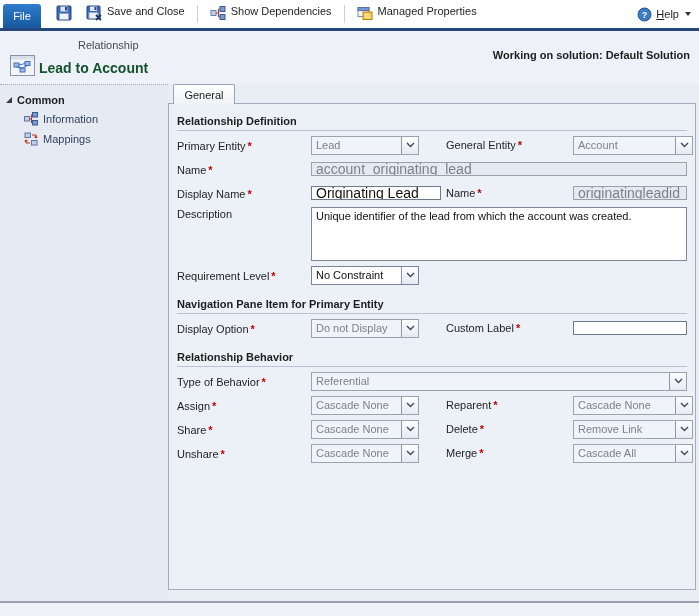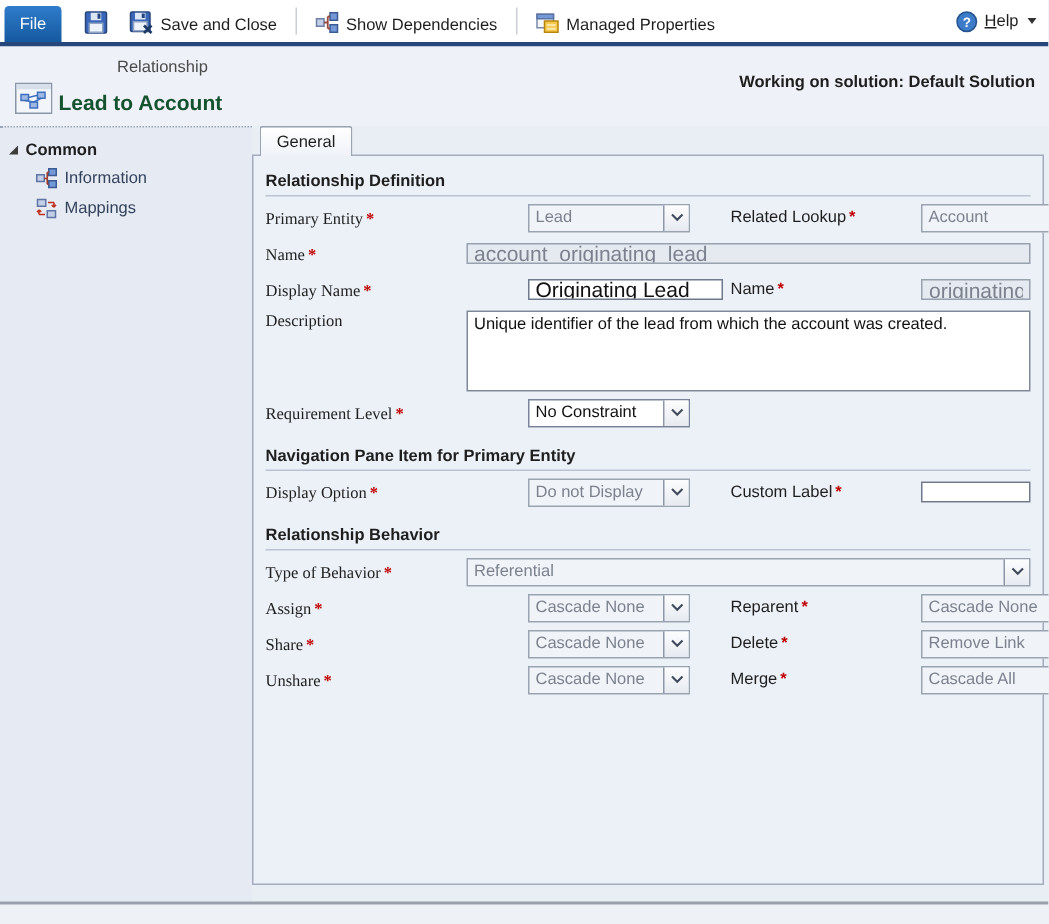--- a/index.html
+++ b/index.html
@@ -3,21 +3,21 @@
 <meta charset="utf-8">
 <style>
   * { margin:0; padding:0; box-sizing:border-box; }
   html,body { width:699px; height:616px; }
   body { position:relative; font-family:"Liberation Sans", sans-serif; font-size:11px; color:#1e1e1e; background:#eef1f6; overflow:hidden; }
 
   
   .toolbar { position:absolute; left:0; top:0; width:699px; height:28px; background:#ffffff; display:flex; align-items:center; }
   .toolbar-line { position:absolute; left:0; top:28px; width:699px; height:3px; background:#25477b; }
   .file-tab { align-self:flex-end; width:38px; height:24px; margin-left:3px; background:linear-gradient(#2f7ccb,#15599f); color:#fff; display:flex; align-items:center; justify-content:center; border-radius:3px 3px 0 0; cursor:default; }
-  .tb-btn { display:flex; align-items:flex-end; gap:5px; padding:3px 7px; height:24px; cursor:default; }
+  .tb-btn { display:flex; align-items:flex-start; gap:5px; padding:3px 7px; height:24px; cursor:default; }
   .tb-sep { width:1px; height:18px; background:#c9ced8; margin:0 5px; }
   .tb-help { margin-left:auto; margin-right:8px; display:flex; align-items:center; gap:4px; }
   .tb-help .h-under { text-decoration:underline; }
   .caret { width:0; height:0; border-left:3px solid transparent; border-right:3px solid transparent; border-top:4px solid #333; margin-left:2px; }
   .icon { display:inline-block; line-height:0; }
 
   
   .header { position:absolute; left:0; top:31px; width:699px; height:72px; background:#eef1f7; }
   .rel-icon { position:absolute; left:10px; top:24px; }
   .entity-type { position:absolute; left:39px; top:8px; color:#4a4a4a;margin-left:39px; }
@@ -33,22 +33,22 @@
   
   .main-bg { position:absolute; left:168px; top:84px; width:531px; height:517px; background:#e9edf4; }
   .bottom-line { position:absolute; left:0; top:601px; width:699px; height:2px; background:#99a0ac; }
   .tab { position:absolute; left:173px; top:84px; width:62px; height:20px; background:linear-gradient(#ffffff,#eff2f8); border:1px solid #9aa3b2; border-bottom:none; border-radius:2px 2px 0 0; z-index:3; display:flex; align-items:center; justify-content:center; cursor:default; }
   .panel { position:absolute; left:168px; top:103px; width:528px; height:487px; background:#ecf0f7; border:1px solid #a3acbc; z-index:2; }
 
   .section-header { margin:12px 8px 0; padding-bottom:2px; border-bottom:1px solid #b9c3d3; font-weight:bold; line-height:14px; }
   .section-header.first { margin-top:10px; }
   .row { display:flex; align-items:center; height:20px; margin:4px 8px 0; }
   .row.tall { height:54px; align-items:flex-start; }
-  .lbl1 { width:134px; flex:none; padding-top:1px;font-family:Liberation Serif, serif; }
-  .fld1 { width:135px; flex:none; display:flex;margin-left:41px; }
+  .lbl1 { width:134px; flex:none; padding-top:1px; }
+  .fld1 { width:135px; flex:none; display:flex; }
   .lbl2 { width:127px; flex:none; }
   .fld2 { flex:1; display:flex; }
   .req { color:#c00000; margin-left:2px; font-weight:bold; }
 
   
   .ti { height:14px; border:1px solid #6e7a8b; background:#fff; font-family:"Liberation Sans",sans-serif; font-size:14px; padding:0 4px; color:#111; width:100%; }
   .ti.dis { background:#e5e9f0; border-color:#98a1ae; color:#7b828e; }
   .ta { width:100%; height:54px; border:1px solid #7c8798; background:#fff; font-family:"Liberation Sans",sans-serif; font-size:11px; padding:2px 4px; resize:none; overflow:hidden; color:#111; }
   .dd { display:flex; height:19px; border:1px solid #79849a; background:#fff; width:108px; }
   .dd.w2 { width:120px; }
@@ -184,21 +184,21 @@
     <span class="fld1">
       <span class="dd dis">
         <span class="dd-text">Lead</span>
         <span class="dd-btn">
             <svg width="9" height="6" viewBox="0 0 9 6">
               <path d="M1 1 L4.5 4.5 L8 1" stroke="currentColor" fill="none" stroke-width="1.4"></path>
             </svg>
           </span>
       </span>
     </span>
-    <span class="lbl2"><span>Related Lookup</span><span class="req">*</span></span>
+    <span class="lbl2"><span>General Entity</span><span class="req">*</span></span>
     <span class="fld2">
       <span class="dd dis w2">
         <span class="dd-text">Account</span>
         <span class="dd-btn">
             <svg width="9" height="6" viewBox="0 0 9 6">
               <path d="M1 1 L4.5 4.5 L8 1" stroke="currentColor" fill="none" stroke-width="1.4"></path>
             </svg>
           </span>
       </span>
     </span>

